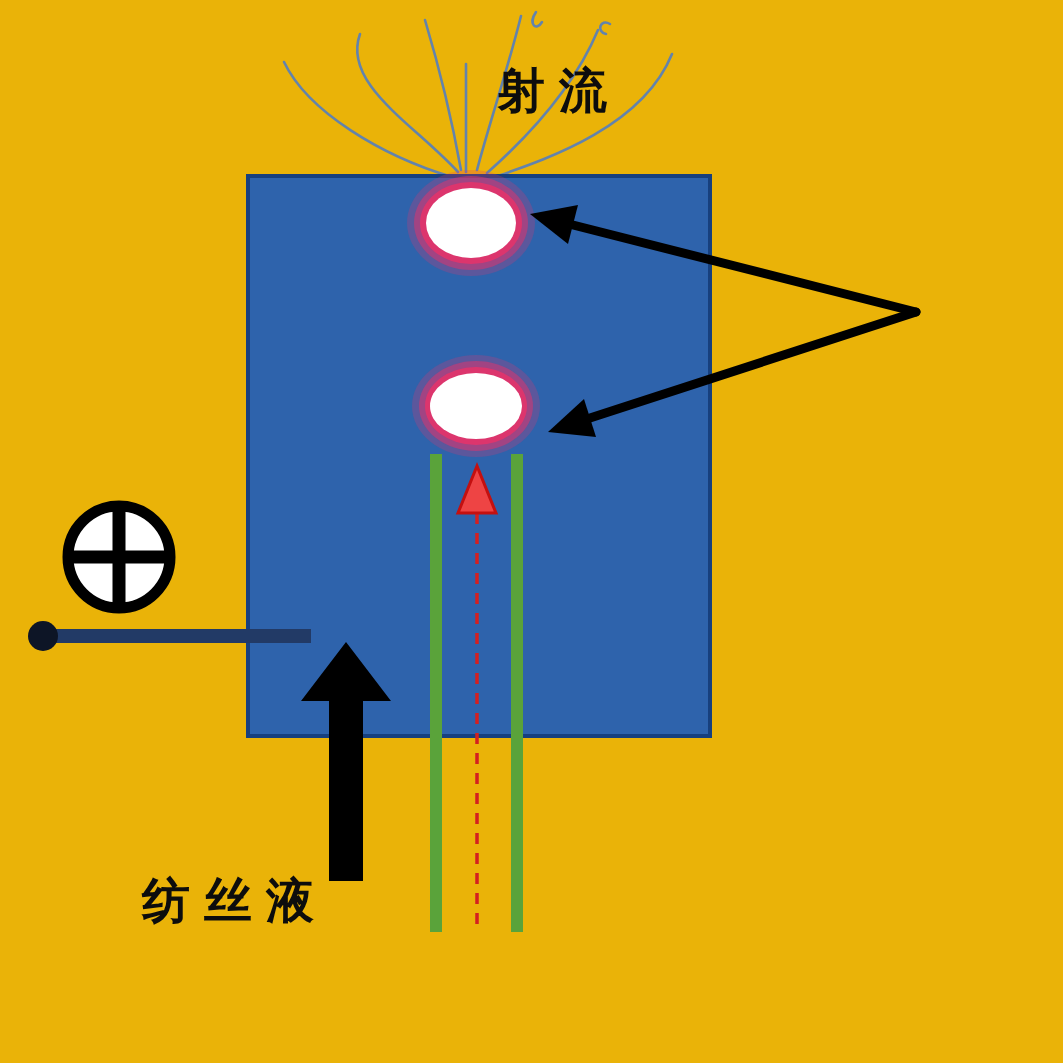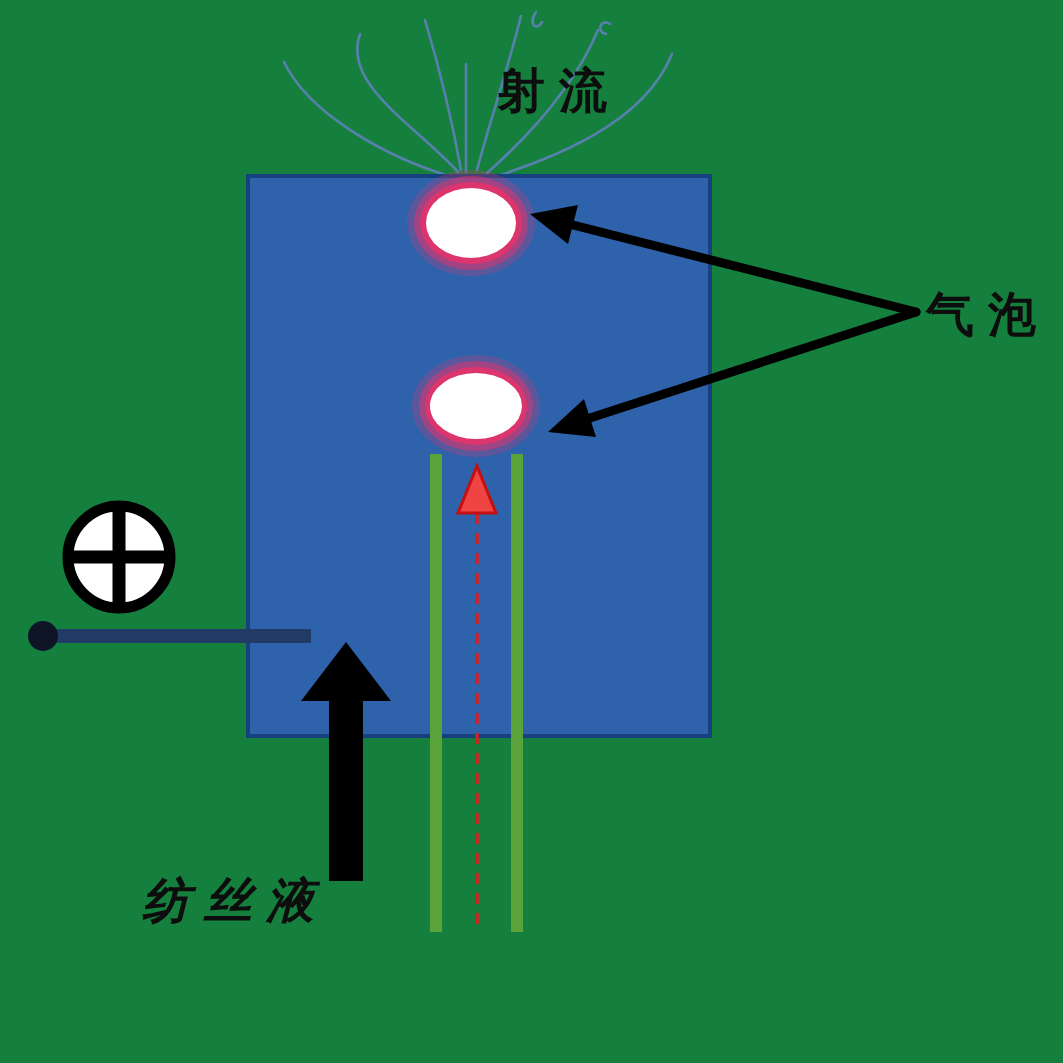--- a/index.html
+++ b/index.html
@@ -4,42 +4,42 @@
 <style>
   html, body {
     margin: 0;
     padding: 0;
     background: #ffffff;
   }
   .canvas {
     position: relative;
     width: 1063px;
     height: 1063px;
-    background: #15803d;
+    background: #eab308;
     overflow: hidden;
     font-family: "DejaVu Sans", "Liberation Sans", sans-serif;
   }
   .canvas svg {
     position: absolute;
     left: 0;
     top: 0;
     display: block;
   }
   .diagram-label {
     position: absolute;
     font-weight: bold;
     font-size: 48px;
     line-height: 1;
     color: #0d0d0d;
     letter-spacing: 14px;
     white-space: nowrap;
   }
   .label-jet      { left: 497px; top: 66px;  }
   .label-bubbles  { left: 926px; top: 290px; }
-  .label-solution { left: 142px; top: 876px; font-style: italic; }
+  .label-solution { left: 142px; top: 876px; }
   .label-airflow  { left: 423px; top: 962px; }
 </style>
 </head>
 <body>
 
 <div class="canvas">
 
   <svg width="1063" height="1063" viewBox="0 0 1063 1063">
 
     <g fill="none" stroke="#5C81B5" stroke-width="2.6" stroke-linecap="round" opacity="0.95">
@@ -93,18 +93,17 @@
       <circle cx="119" cy="557" r="51" fill="#ffffff" stroke="#000000" stroke-width="11"></circle>
       <line x1="68" y1="557" x2="170" y2="557" stroke="#000000" stroke-width="13"></line>
       <line x1="119" y1="506" x2="119" y2="608" stroke="#000000" stroke-width="13"></line>
     </g>
 
     <polygon points="329,881 329,701 301,701 346,642 391,701 363,701 363,881" fill="#000000"></polygon>
   </svg>
 
   <div class="diagram-label label-jet">射流</div>
 
-  <div class="diagram-label label-bubbles">气泡</div>
 
   <div class="diagram-label label-solution">纺丝液</div>
 
 
 </div>
 
 </body></html>

